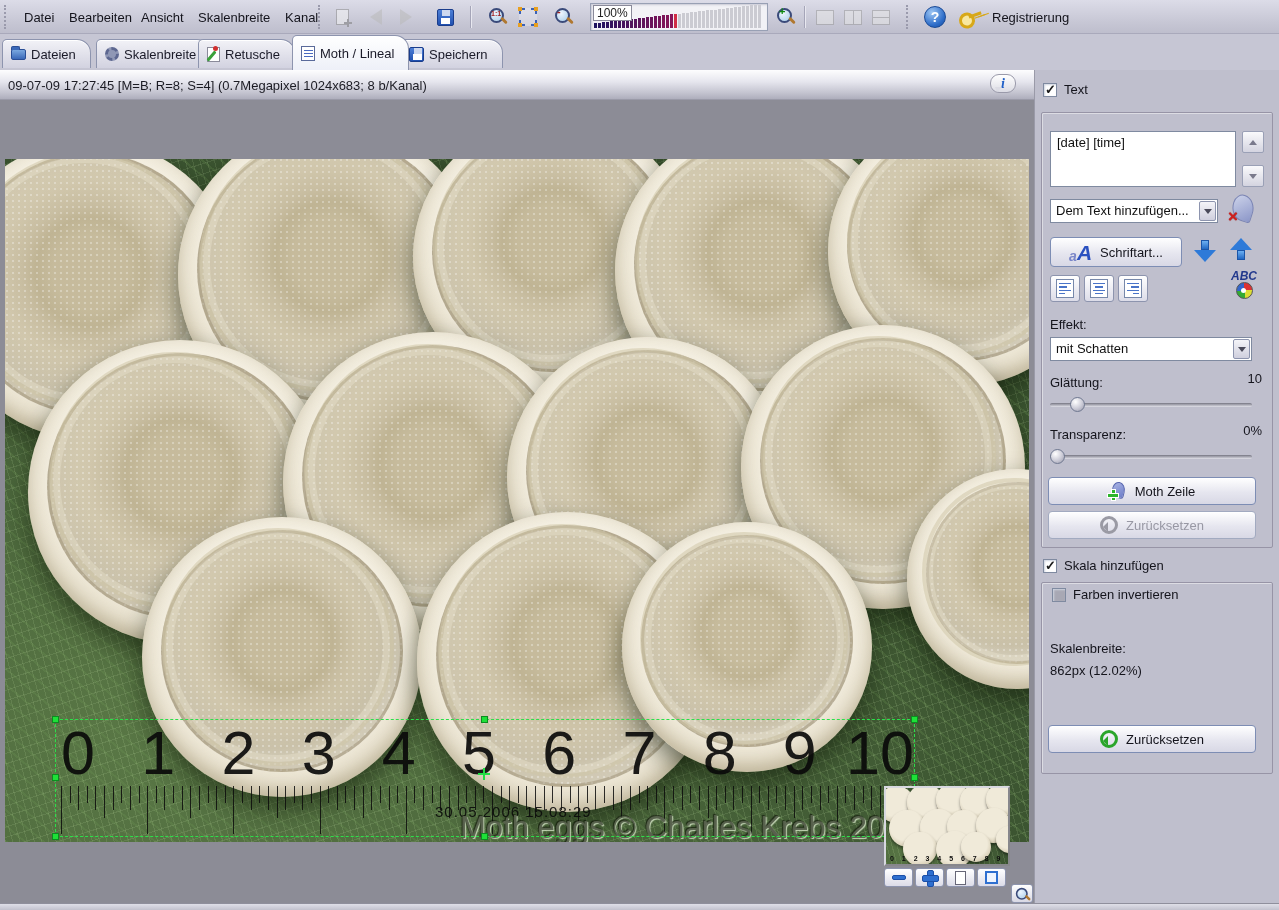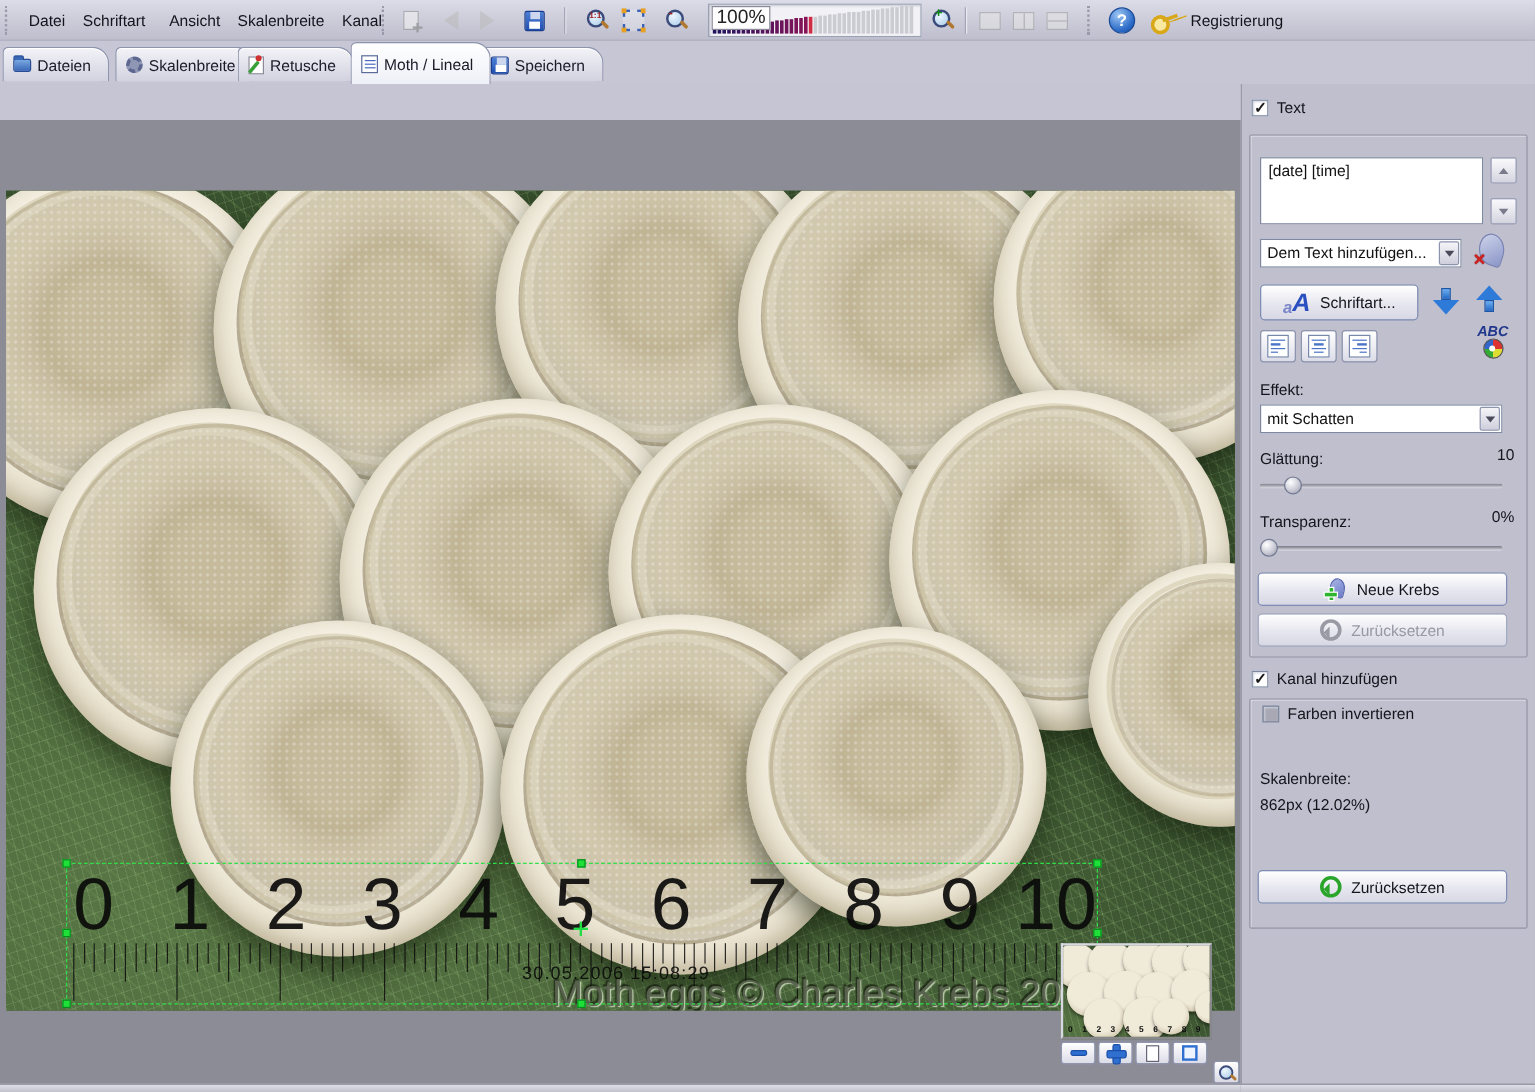--- a/index.html
+++ b/index.html
@@ -65,21 +65,21 @@
   .i-key::after { content:""; position:absolute; left:11px; top:7px; width:13px; height:3px;
     background:#d8a818; box-shadow:8px 3px 0 -1px #d8a818, 4px 3px 0 -1px #d8a818; }
 
   
   #zoom-meter { position:absolute; left:590px; top:3px; width:178px; height:28px;
     border:1px solid #98a0b4; background:#f2f2f6; box-shadow:inset 1px 1px 2px #c8c8d4; }
   #meter-bars { position:absolute; left:3px; bottom:2px; height:24px; display:flex;
     align-items:flex-end; }
   .mbar { width:3px; margin-right:1px; }
   #zoom-label { position:absolute; left:2px; top:1px; background:#fff;
-    border:1px solid #8a8a9a; font-size:16px; padding:0 3px; color:#222; }
+    border:1px solid #8a8a9a; font-size:12px; padding:0 3px; color:#222; }
 
   
   #tabbar { position:absolute; left:0; top:34px; width:1279px; height:36px;
     background:#c6c6d4; }
   .tab { position:absolute; top:5px; height:29px; display:flex; align-items:center;
     gap:5px; padding:0 14px 0 8px; font-size:13px; color:#1a1a28;
     border:1px solid #8d94ae; border-bottom:none; border-radius:5px 14px 0 0;
     background:linear-gradient(#f2f2f7,#d2d2e0); box-shadow:inset 0 1px 0 #fff; }
   .tab.active { top:1px; height:35px; z-index:3;
     background:linear-gradient(#ffffff,#eef0f8); }
@@ -305,21 +305,21 @@
     background:radial-gradient(circle at 35% 30%,#eef6ff,#a8cce8); }
   .folder-mag .m::after { content:""; position:absolute; left:8px; top:9px; width:7px;
     height:3px; background:#b07830; transform:rotate(45deg); }
 </style>
 </head>
 <body>
 
 <div id="menubar">
   <div class="grip" style="left:4px"></div>
   <span class="menu-item" style="left:18px">Datei</span>
-  <span class="menu-item" style="left:63px">Schriftart</span>
+  <span class="menu-item" style="left:63px">Bearbeiten</span>
   <span class="menu-item" style="left:135px">Ansicht</span>
   <span class="menu-item" style="left:192px">Skalenbreite</span>
   <span class="menu-item" style="left:279px">Kanal</span>
 
   <div class="grip" style="left:318px"></div>
   <div class="tbtn dis" style="left:328px;width:28px">
     <span class="i-page">
         <span class="plus"></span>
       </span>
   </div>
@@ -442,20 +442,24 @@
     <span class="ti-doc"></span>
     <span>Moth / Lineal</span>
   </div>
   <div class="tab" style="left:400px">
     <span class="i-floppy" style="width:15px;height:15px"></span>
     <span>Speichern</span>
   </div>
 </div>
 
 <div id="main-left">
+  <div id="statusbar">
+    <span id="status-text">09-07-09 17:27:45 [M=B; R=8; S=4] (0.7Megapixel 1024x683; 8 b/Kanal)</span>
+    <div id="info-icon">i</div>
+  </div>
 
   <div id="canvas">
     <div id="photo">
 
       <div class="egg" style="left:-65px;top:-19px;width:300px;height:300px"></div>
       <div class="egg" style="left:173px;top:-36px;width:304px;height:304px"></div>
       <div class="egg" style="left:408px;top:-42px;width:280px;height:280px"></div>
       <div class="egg" style="left:610px;top:-33px;width:290px;height:290px"></div>
       <div class="egg" style="left:823px;top:-43px;width:270px;height:270px"></div>
       <div class="egg" style="left:23px;top:181px;width:304px;height:304px"></div>
@@ -729,31 +733,31 @@
     <div class="slider" style="left:8px;top:336px;width:202px">
       <span class="track"></span>
       <span class="thumb" style="left:0px"></span>
     </div>
 
     <button class="xp-btn" style="left:6px;top:364px;width:208px;height:28px">
       <span class="blob-plus">
           <span class="b"></span>
           <span class="p"></span>
         </span>
-      <span>Neue Krebs</span>
+      <span>Moth Zeile</span>
     </button>
     <button class="xp-btn dis" style="left:6px;top:398px;width:208px;height:28px">
       <span class="reset-ico gray"></span>
       <span>Zurücksetzen</span>
     </button>
   </div>
 
   <div class="cbrow" style="left:8px;top:488px">
     <span class="checkbox checked"></span>
-    <span>Kanal hinzufügen</span>
+    <span>Skala hinzufügen</span>
   </div>
 
   <div class="groupbox" style="left:6px;top:512px;width:232px;height:192px">
     <div class="cbrow" style="left:10px;top:4px">
       <span class="checkbox graybox"></span>
       <span>Farben invertieren</span>
     </div>
     <span class="label" style="left:8px;top:58px">Skalenbreite:</span>
     <span class="label" style="left:8px;top:80px">862px (12.02%)</span>
     <button class="xp-btn" style="left:6px;top:142px;width:208px;height:28px">

